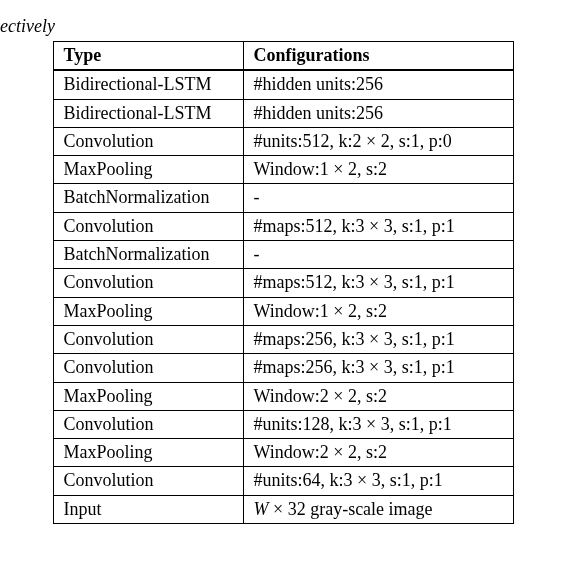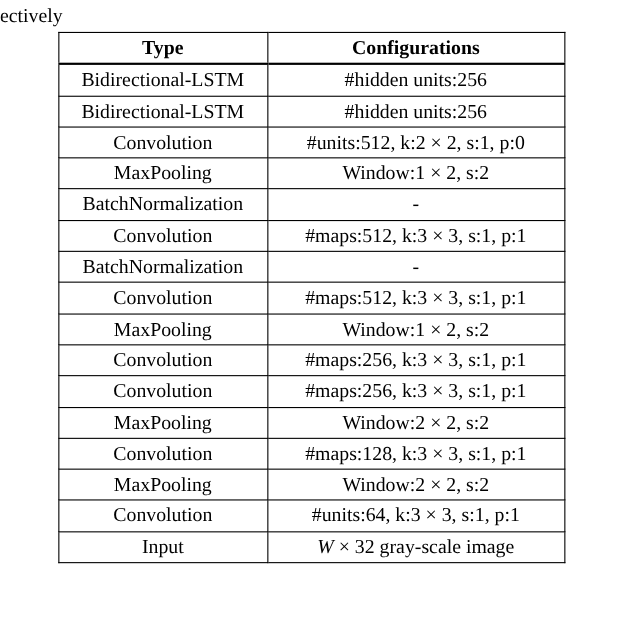--- a/index.html
+++ b/index.html
@@ -7,33 +7,34 @@
     padding: 0;
     font-family: "Times New Roman", Times, serif;
     font-size: 18px;
     background: #fff;
     color: #000;
     width: 566px;
     height: 562px;
     overflow: hidden;
   }
   .lead {
-    padding: 4px 0 2px 0;
+    padding: 16px 0 2px 0;
+    font-style: italic;
   }
   .table-wrap {
     display: flex;
     justify-content: center;
   }
   table {
     border-collapse: collapse;
     margin-top: 2px;
   }
   th, td {
     border: 1px solid #000;
-    text-align: center;
+    text-align: left;
     vertical-align: middle;
     padding: 1px 10px 2px 10px;
     line-height: 1.35;
     font-weight: normal;
     margin-top: 42px;
   }
   th {
     font-weight: bold;
   }
   thead th {
@@ -104,21 +105,21 @@
         <tr>
           <td>Convolution</td>
           <td>#maps:256, k:3 × 3, s:1, p:1</td>
         </tr>
         <tr>
           <td>MaxPooling</td>
           <td>Window:2 × 2, s:2</td>
         </tr>
         <tr>
           <td>Convolution</td>
-          <td>#maps:128, k:3 × 3, s:1, p:1</td>
+          <td>#units:128, k:3 × 3, s:1, p:1</td>
         </tr>
         <tr>
           <td>MaxPooling</td>
           <td>Window:2 × 2, s:2</td>
         </tr>
         <tr>
           <td>Convolution</td>
           <td>#units:64, k:3 × 3, s:1, p:1</td>
         </tr>
         <tr>

